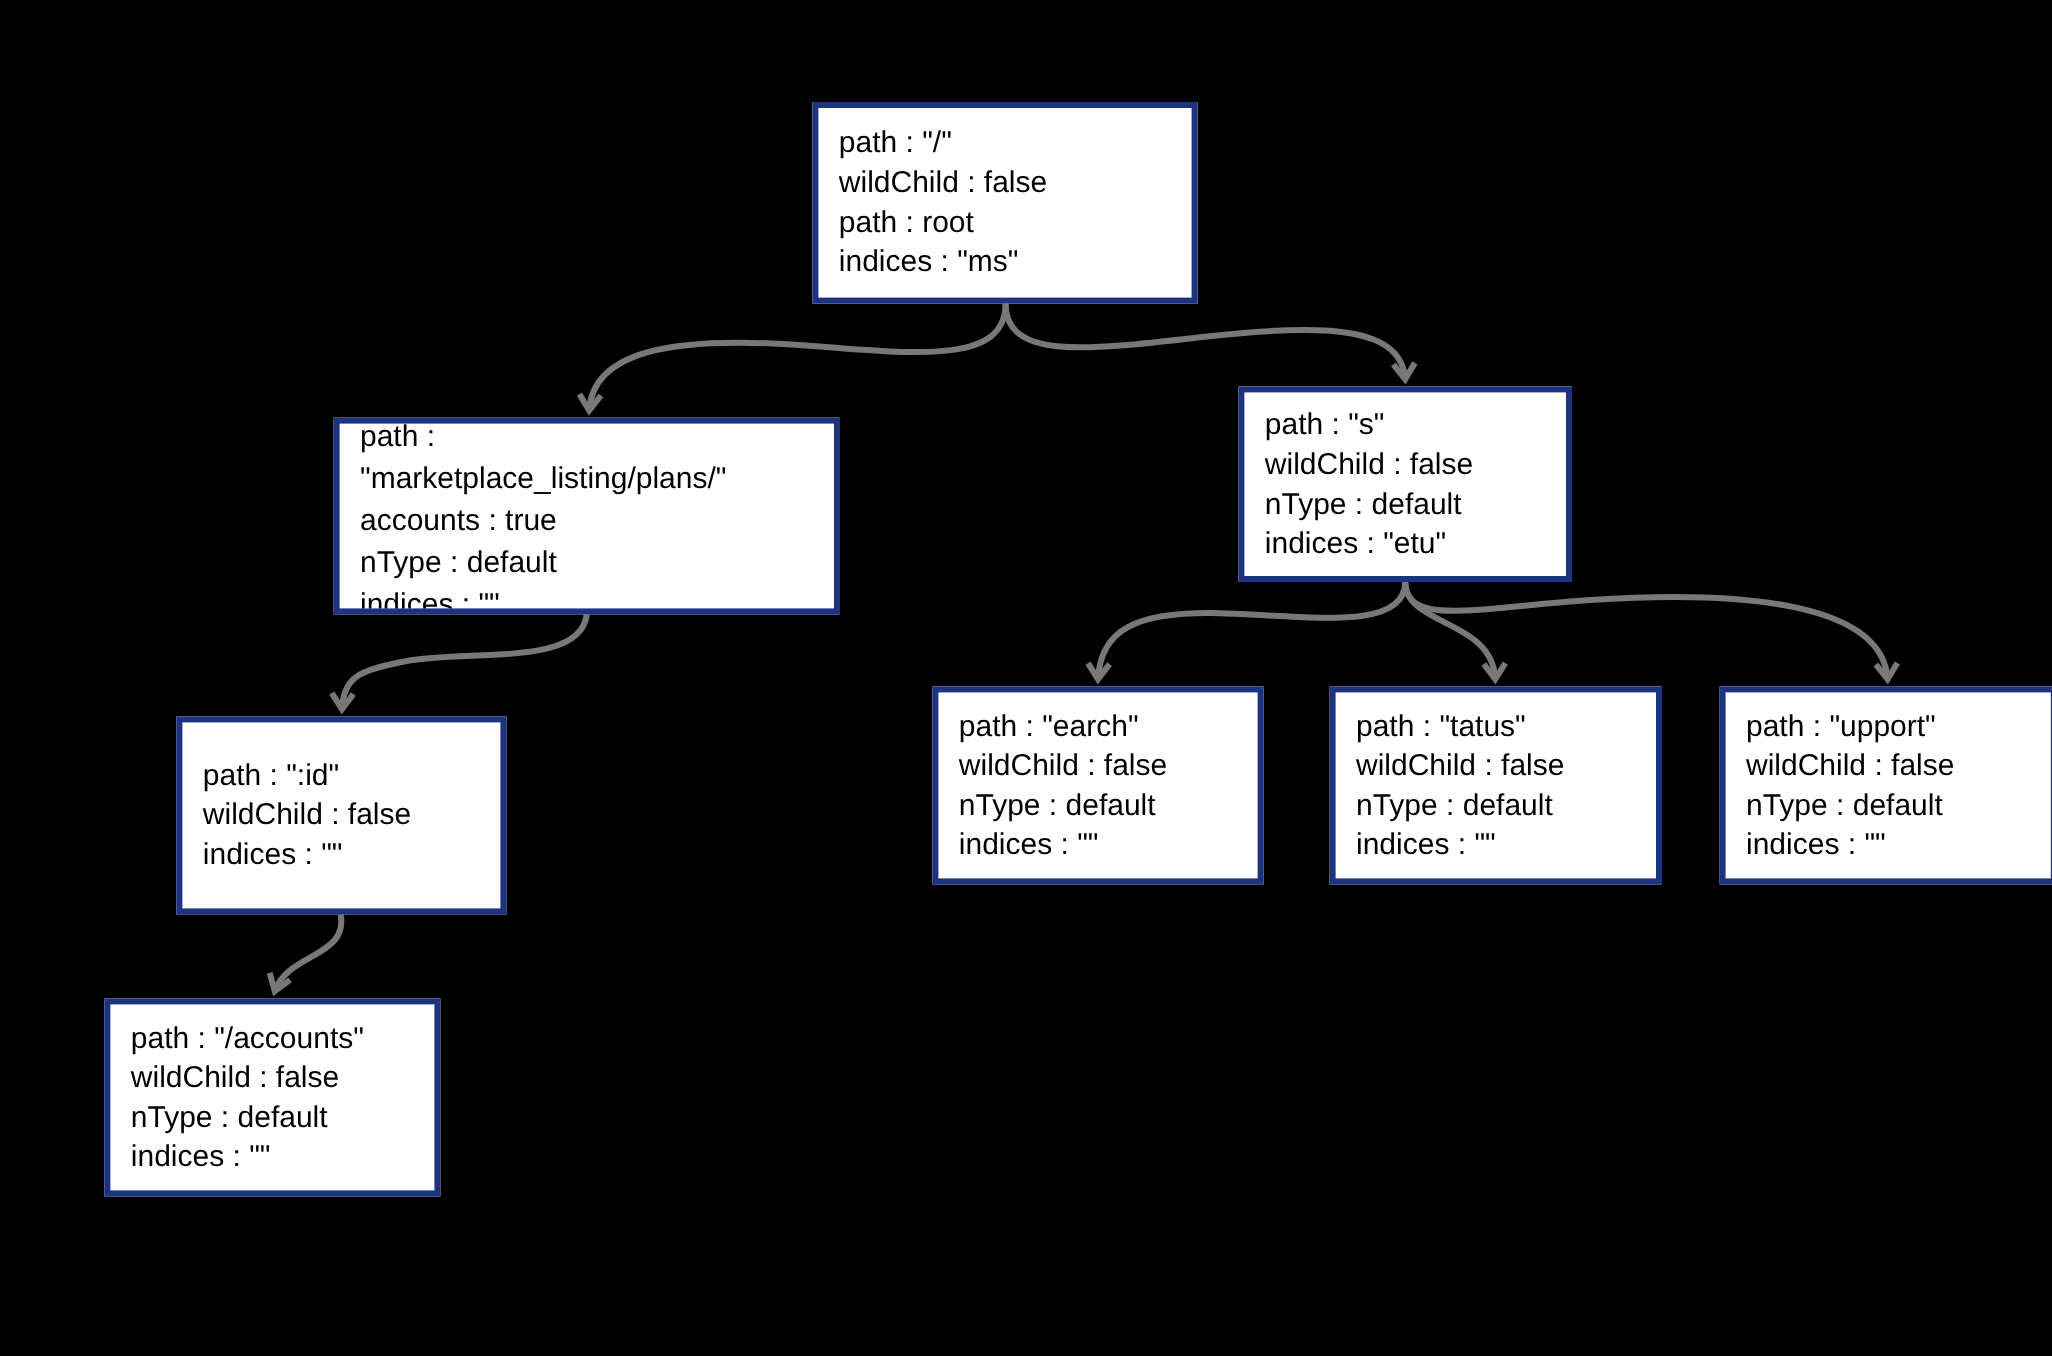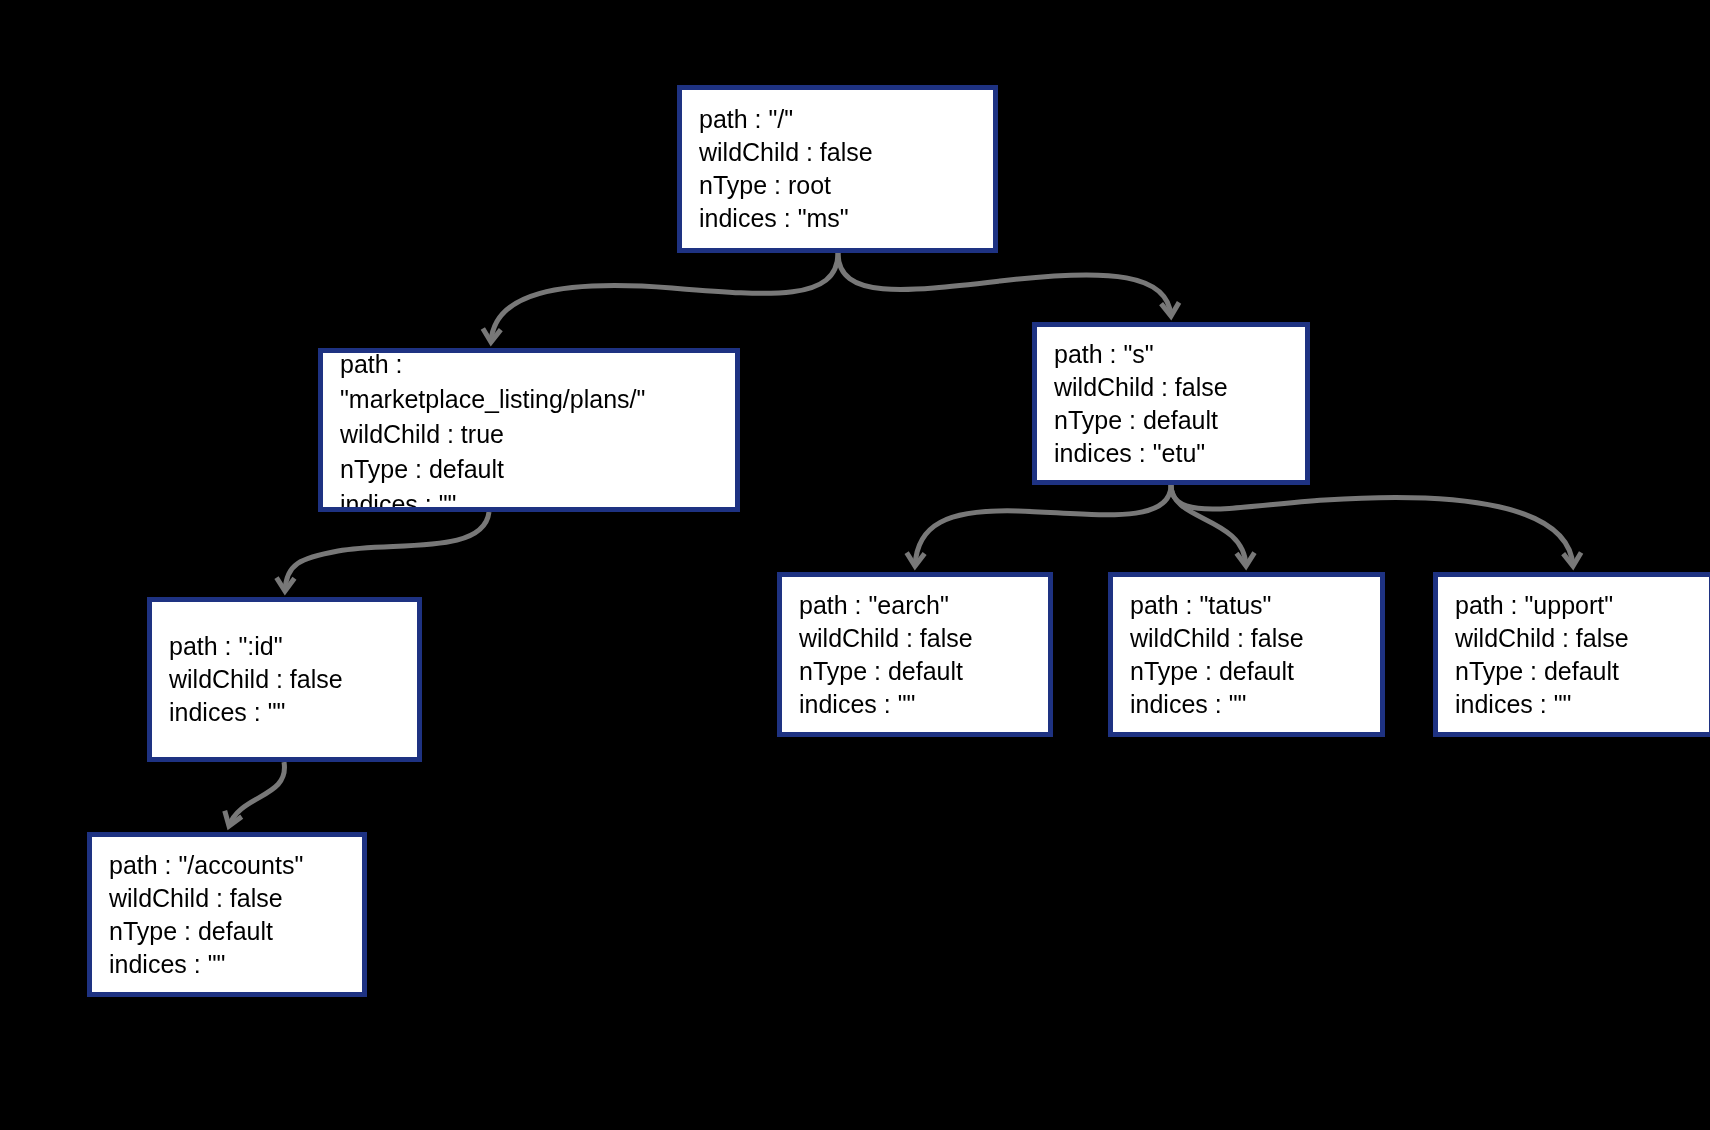--- a/index.html
+++ b/index.html
@@ -66,29 +66,29 @@
         <path class="edge" d="M 1171 485 C 1171 527, 1088 513, 1018 511 C 946 509, 917 525, 915 566" marker-end="url(#vee)"></path>
         <path class="edge" d="M 1171 485 C 1171 522, 1244 516, 1246 566" marker-end="url(#vee)"></path>
         <path class="edge" d="M 1171 485 C 1171 523, 1235 506, 1325 500 C 1462 491, 1569 505, 1573 566" marker-end="url(#vee)"></path>
       </g>
   </svg>
   <div id="node-layer">
       <div class="node" style="left: 677px; top: 85px; width: 321px; height: 168px;">
         <div class="node-lines">
           <div class="node-line">path : "/"</div>
           <div class="node-line">wildChild : false</div>
-          <div class="node-line">nType : root</div>
+          <div class="node-line">path : root</div>
           <div class="node-line">indices : "ms"</div>
         </div>
       </div>
-      <div class="node clip-text" style="left: 278px; top: 348px; width: 422px; height: 164px; margin-left: 40px;">
+      <div class="node clip-text" style="left: 278px; top: 348px; width: 422px; height: 164px;">
         <div class="node-lines">
           <div class="node-line">path :</div>
           <div class="node-line">"marketplace_listing/plans/"</div>
-          <div class="node-line">wildChild : true</div>
+          <div class="node-line">accounts : true</div>
           <div class="node-line">nType : default</div>
           <div class="node-line">indices : ""</div>
         </div>
       </div>
       <div class="node" style="left: 1032px; top: 322px; width: 278px; height: 163px;">
         <div class="node-lines">
           <div class="node-line">path : "s"</div>
           <div class="node-line">wildChild : false</div>
           <div class="node-line">nType : default</div>
           <div class="node-line">indices : "etu"</div>

